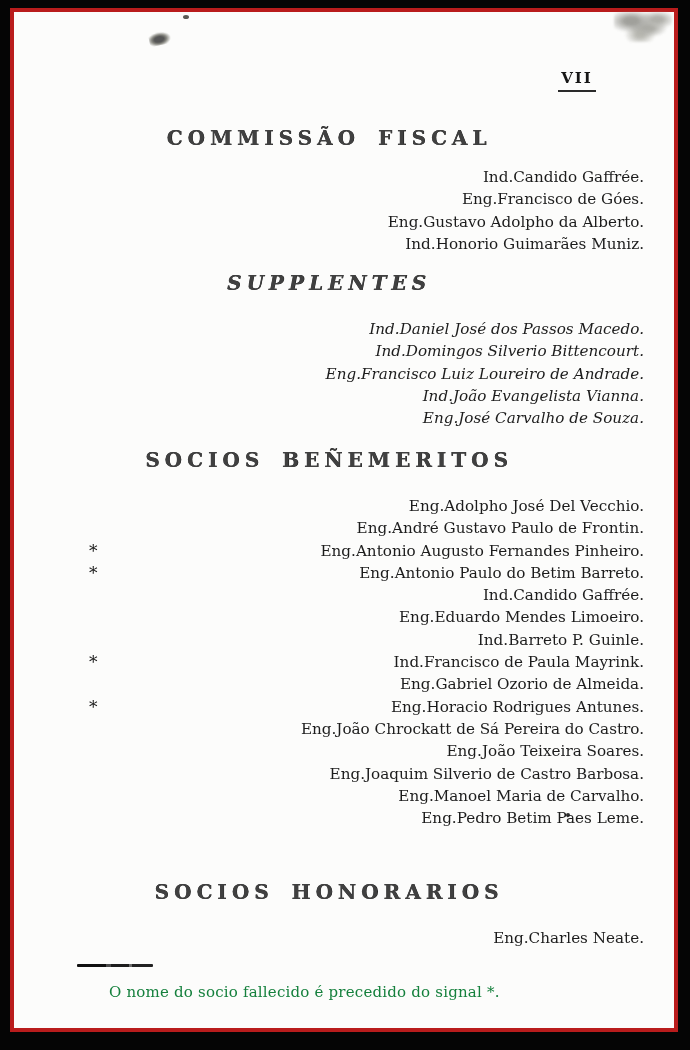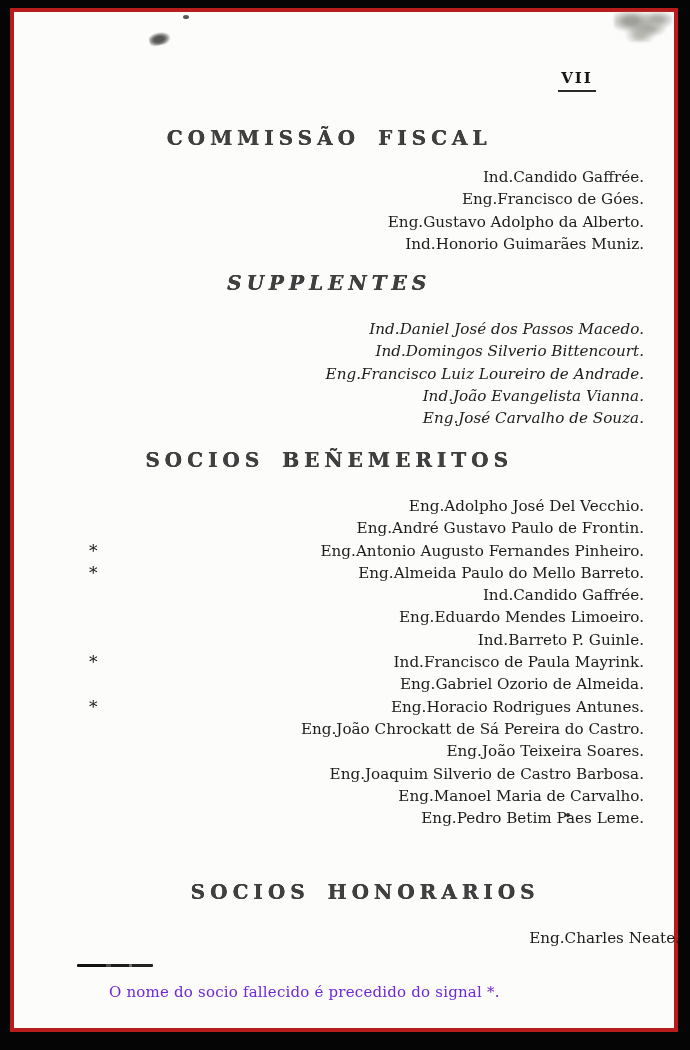--- a/index.html
+++ b/index.html
@@ -38,21 +38,21 @@
   
   #sections{position:absolute;left:0;top:0;width:100%;height:100%;}
   .section{
     position:absolute;
     left:0;
     width:630px;
   }
   .s0{top:113px;}
   .s1{top:258px;font-style:italic;}
   .s2{top:435px;}
-  .s3{top:867px;padding-left:36px;}
+  .s3{top:867px;}
   .heading{
     text-align:center;
     font-weight:bold;
     font-size:20px;
     line-height:26px;
     letter-spacing:5px;
     word-spacing:6px;
     color:#404040;
     text-shadow:0.3px 0 #141414;
   }
@@ -83,21 +83,21 @@
     position:absolute;
     left:63px;top:952px;
     width:76px;height:3px;
     background:linear-gradient(90deg,#101010 0 38%,#4a4a4a 38% 45%,#1d1d1d 45% 68%,#6a6a6a 68% 73%,#222 73% 100%);
     border-radius:1px;
   }
   .footnote{
     position:absolute;
     left:95px;top:971px;
     font-size:15px;
-    color:#6d28d9;
+    color:#15803d;
     letter-spacing:0.2px;
   }
   
   .smudge1{
     position:absolute;left:135px;top:20px;width:22px;height:13px;
     background:radial-gradient(ellipse at 45% 55%, #3a3a3a 0 28%, #77776f 45%, transparent 70%);
     filter:blur(0.7px);
     transform:rotate(-12deg);
     opacity:0.85;
   }
@@ -154,21 +154,21 @@
           <div class="member"><span class="prefix">Ind.</span><span class="name">João Evangelista Vianna.</span></div>
           <div class="member"><span class="prefix">Eng.</span><span class="name">José Carvalho de Souza.</span></div>
         </div>
       </div>
       <div class="section s2">
         <div class="heading">SOCIOS BEÑEMERITOS</div>
         <div class="members">
           <div class="member"><span class="prefix">Eng.</span><span class="name">Adolpho José Del Vecchio.</span></div>
           <div class="member"><span class="prefix">Eng.</span><span class="name">André Gustavo Paulo de Frontin.</span></div>
           <div class="member"><span class="marker">*</span><span class="prefix">Eng.</span><span class="name">Antonio Augusto Fernandes Pinheiro.</span></div>
-          <div class="member"><span class="marker">*</span><span class="prefix">Eng.</span><span class="name">Almeida Paulo do Mello Barreto.</span></div>
+          <div class="member"><span class="marker">*</span><span class="prefix">Eng.</span><span class="name">Antonio Paulo do Betim Barreto.</span></div>
           <div class="member"><span class="prefix">Ind.</span><span class="name">Candido Gaffrée.</span></div>
           <div class="member"><span class="prefix">Eng.</span><span class="name">Eduardo Mendes Limoeiro.</span></div>
           <div class="member"><span class="prefix">Ind.</span><span class="name">Barreto P. Guinle.</span></div>
           <div class="member"><span class="marker">*</span><span class="prefix">Ind.</span><span class="name">Francisco de Paula Mayrink.</span></div>
           <div class="member"><span class="prefix">Eng.</span><span class="name">Gabriel Ozorio de Almeida.</span></div>
           <div class="member"><span class="marker">*</span><span class="prefix">Eng.</span><span class="name">Horacio Rodrigues Antunes.</span></div>
           <div class="member"><span class="prefix">Eng.</span><span class="name">João Chrockatt de Sá Pereira do Castro.</span></div>
           <div class="member"><span class="prefix">Eng.</span><span class="name">João Teixeira Soares.</span></div>
           <div class="member"><span class="prefix">Eng.</span><span class="name">Joaquim Silverio de Castro Barbosa.</span></div>
           <div class="member"><span class="prefix">Eng.</span><span class="name">Manoel Maria de Carvalho.</span></div>

